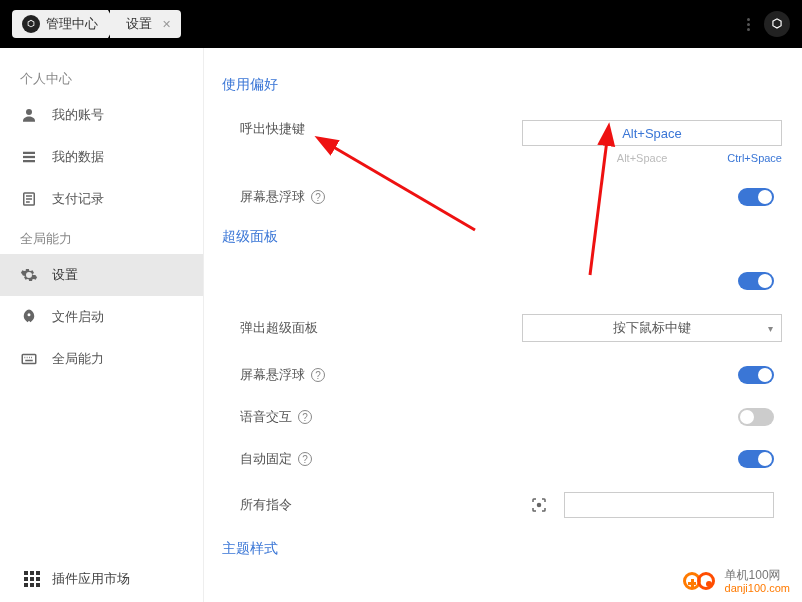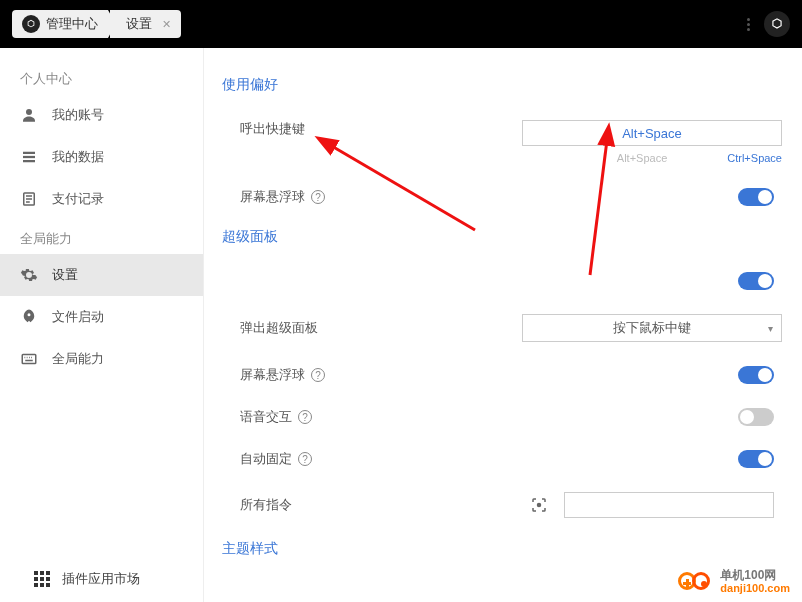--- a/index.html
+++ b/index.html
@@ -120,21 +120,21 @@
   }
   .nav-icon {
     width: 18px; height: 18px;
     color: #666;
     display:flex; align-items:center; justify-content:center;
   }
   .nav-icon svg { width:18px; height:18px; }
   .sidebar-spacer { flex: 1; }
   .plugin-row {
     display:flex; align-items:center; gap:12px;
-    padding: 14px 34px;
+    padding: 14px 24px;
     color:#444;
   }
   .plugin-icon {
     display:grid;
     grid-template-columns: repeat(3, 4px);
     grid-template-rows: repeat(3, 4px);
     gap:2px;
   }
   .plugin-icon span { background:#333; }
 
@@ -253,21 +253,20 @@
   
   .watermark {
     position:absolute;
     right:12px;
     bottom:8px;
     display:flex;
     align-items:center;
     gap:6px;
     color:#888;
     font-size:12px;
-    font-weight:bold;
   }
   .wm-icon {
     position:relative;
     width:36px; height:22px;
   }
   .wm-icon .c1 {
     position:absolute; left:0; top:2px;
     width:18px; height:18px;
     border:3px solid #ff7a00;
     border-radius:50%;

